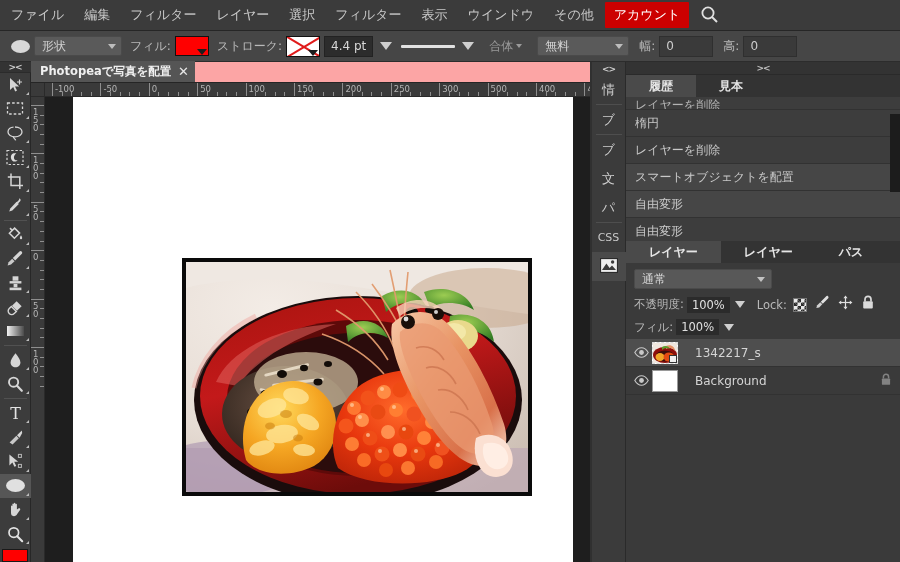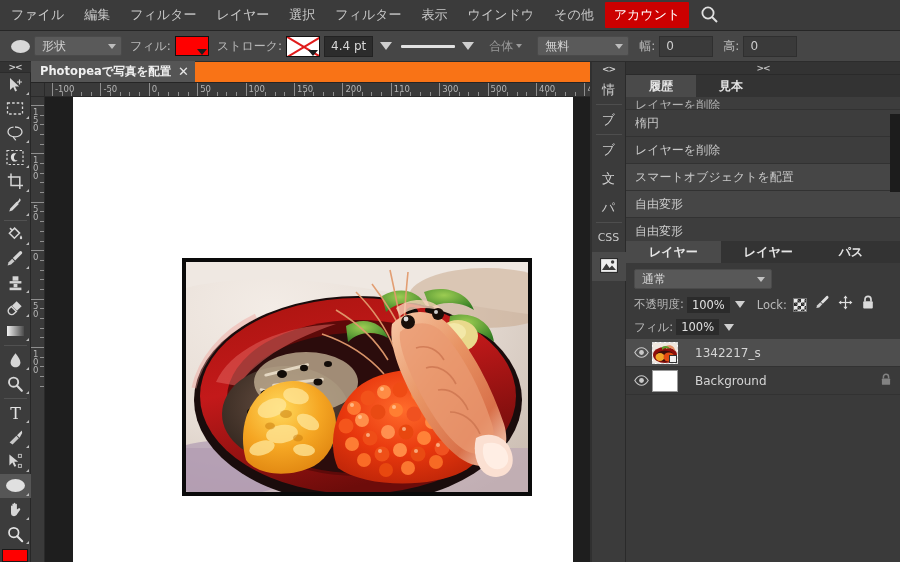--- a/index.html
+++ b/index.html
@@ -114,21 +114,21 @@
     border-left: 3px solid transparent; border-bottom: 3px solid #bdbdbd;
   }
   .tool-sep { width: 23px; height: 1px; background: #515151; margin: 2px 0; }
   .fg-swatch {
     width: 26px; height: 15px; background: #ff0000; border: 1px solid #1a1a1a; margin-top: 3px;
   }
 
   
   .tabbar {
     position: absolute; left: 31px; top: 62px; width: 559px; height: 21px;
-    background: #f97316; border-bottom: 1px solid #252525; display: flex; align-items: flex-end;
+    background: #fca5a5; border-bottom: 1px solid #252525; display: flex; align-items: flex-end;
   }
   .doc-tab {
     height: 21px; background: #555555; display: flex; align-items: center;
     padding: 0 6px 0 9px; max-width: 168px; cursor: pointer;
   }
   .doc-tab .t-label {
     color: #f0f0f0; font-size: 11.5px; font-weight: bold; white-space: nowrap;
     overflow: hidden; text-overflow: clip; max-width: 131px; display: block;
   }
   .doc-tab .t-close { color: #e8e8e8; font-size: 13px; margin-left: 7px; line-height: 1; }
@@ -527,21 +527,21 @@
         <div class="tickmark" style="left: 282.36px; top: 9px; height: 4px;"></div>
         <div class="tickmark" style="left: 292.04px; top: 9px; height: 4px;"></div>
         <div class="tickmark" style="left: 301.72px; top: 9px; height: 4px;"></div>
         <div class="tickmark" style="left: 311.4px; top: 0px; height: 13px;"></div>
         <div class="rlab" style="left: 314.4px;">200</div>
         <div class="tickmark" style="left: 321.08px; top: 9px; height: 4px;"></div>
         <div class="tickmark" style="left: 330.76px; top: 9px; height: 4px;"></div>
         <div class="tickmark" style="left: 340.44px; top: 9px; height: 4px;"></div>
         <div class="tickmark" style="left: 350.12px; top: 9px; height: 4px;"></div>
         <div class="tickmark" style="left: 359.8px; top: 0px; height: 13px;"></div>
-        <div class="rlab" style="left: 362.8px;">110</div>
+        <div class="rlab" style="left: 362.8px;">250</div>
         <div class="tickmark" style="left: 369.48px; top: 9px; height: 4px;"></div>
         <div class="tickmark" style="left: 379.16px; top: 9px; height: 4px;"></div>
         <div class="tickmark" style="left: 388.84px; top: 9px; height: 4px;"></div>
         <div class="tickmark" style="left: 398.52px; top: 9px; height: 4px;"></div>
         <div class="tickmark" style="left: 408.2px; top: 0px; height: 13px;"></div>
         <div class="rlab" style="left: 411.2px;">300</div>
         <div class="tickmark" style="left: 417.88px; top: 9px; height: 4px;"></div>
         <div class="tickmark" style="left: 427.56px; top: 9px; height: 4px;"></div>
         <div class="tickmark" style="left: 437.24px; top: 9px; height: 4px;"></div>
         <div class="tickmark" style="left: 446.92px; top: 9px; height: 4px;"></div>

